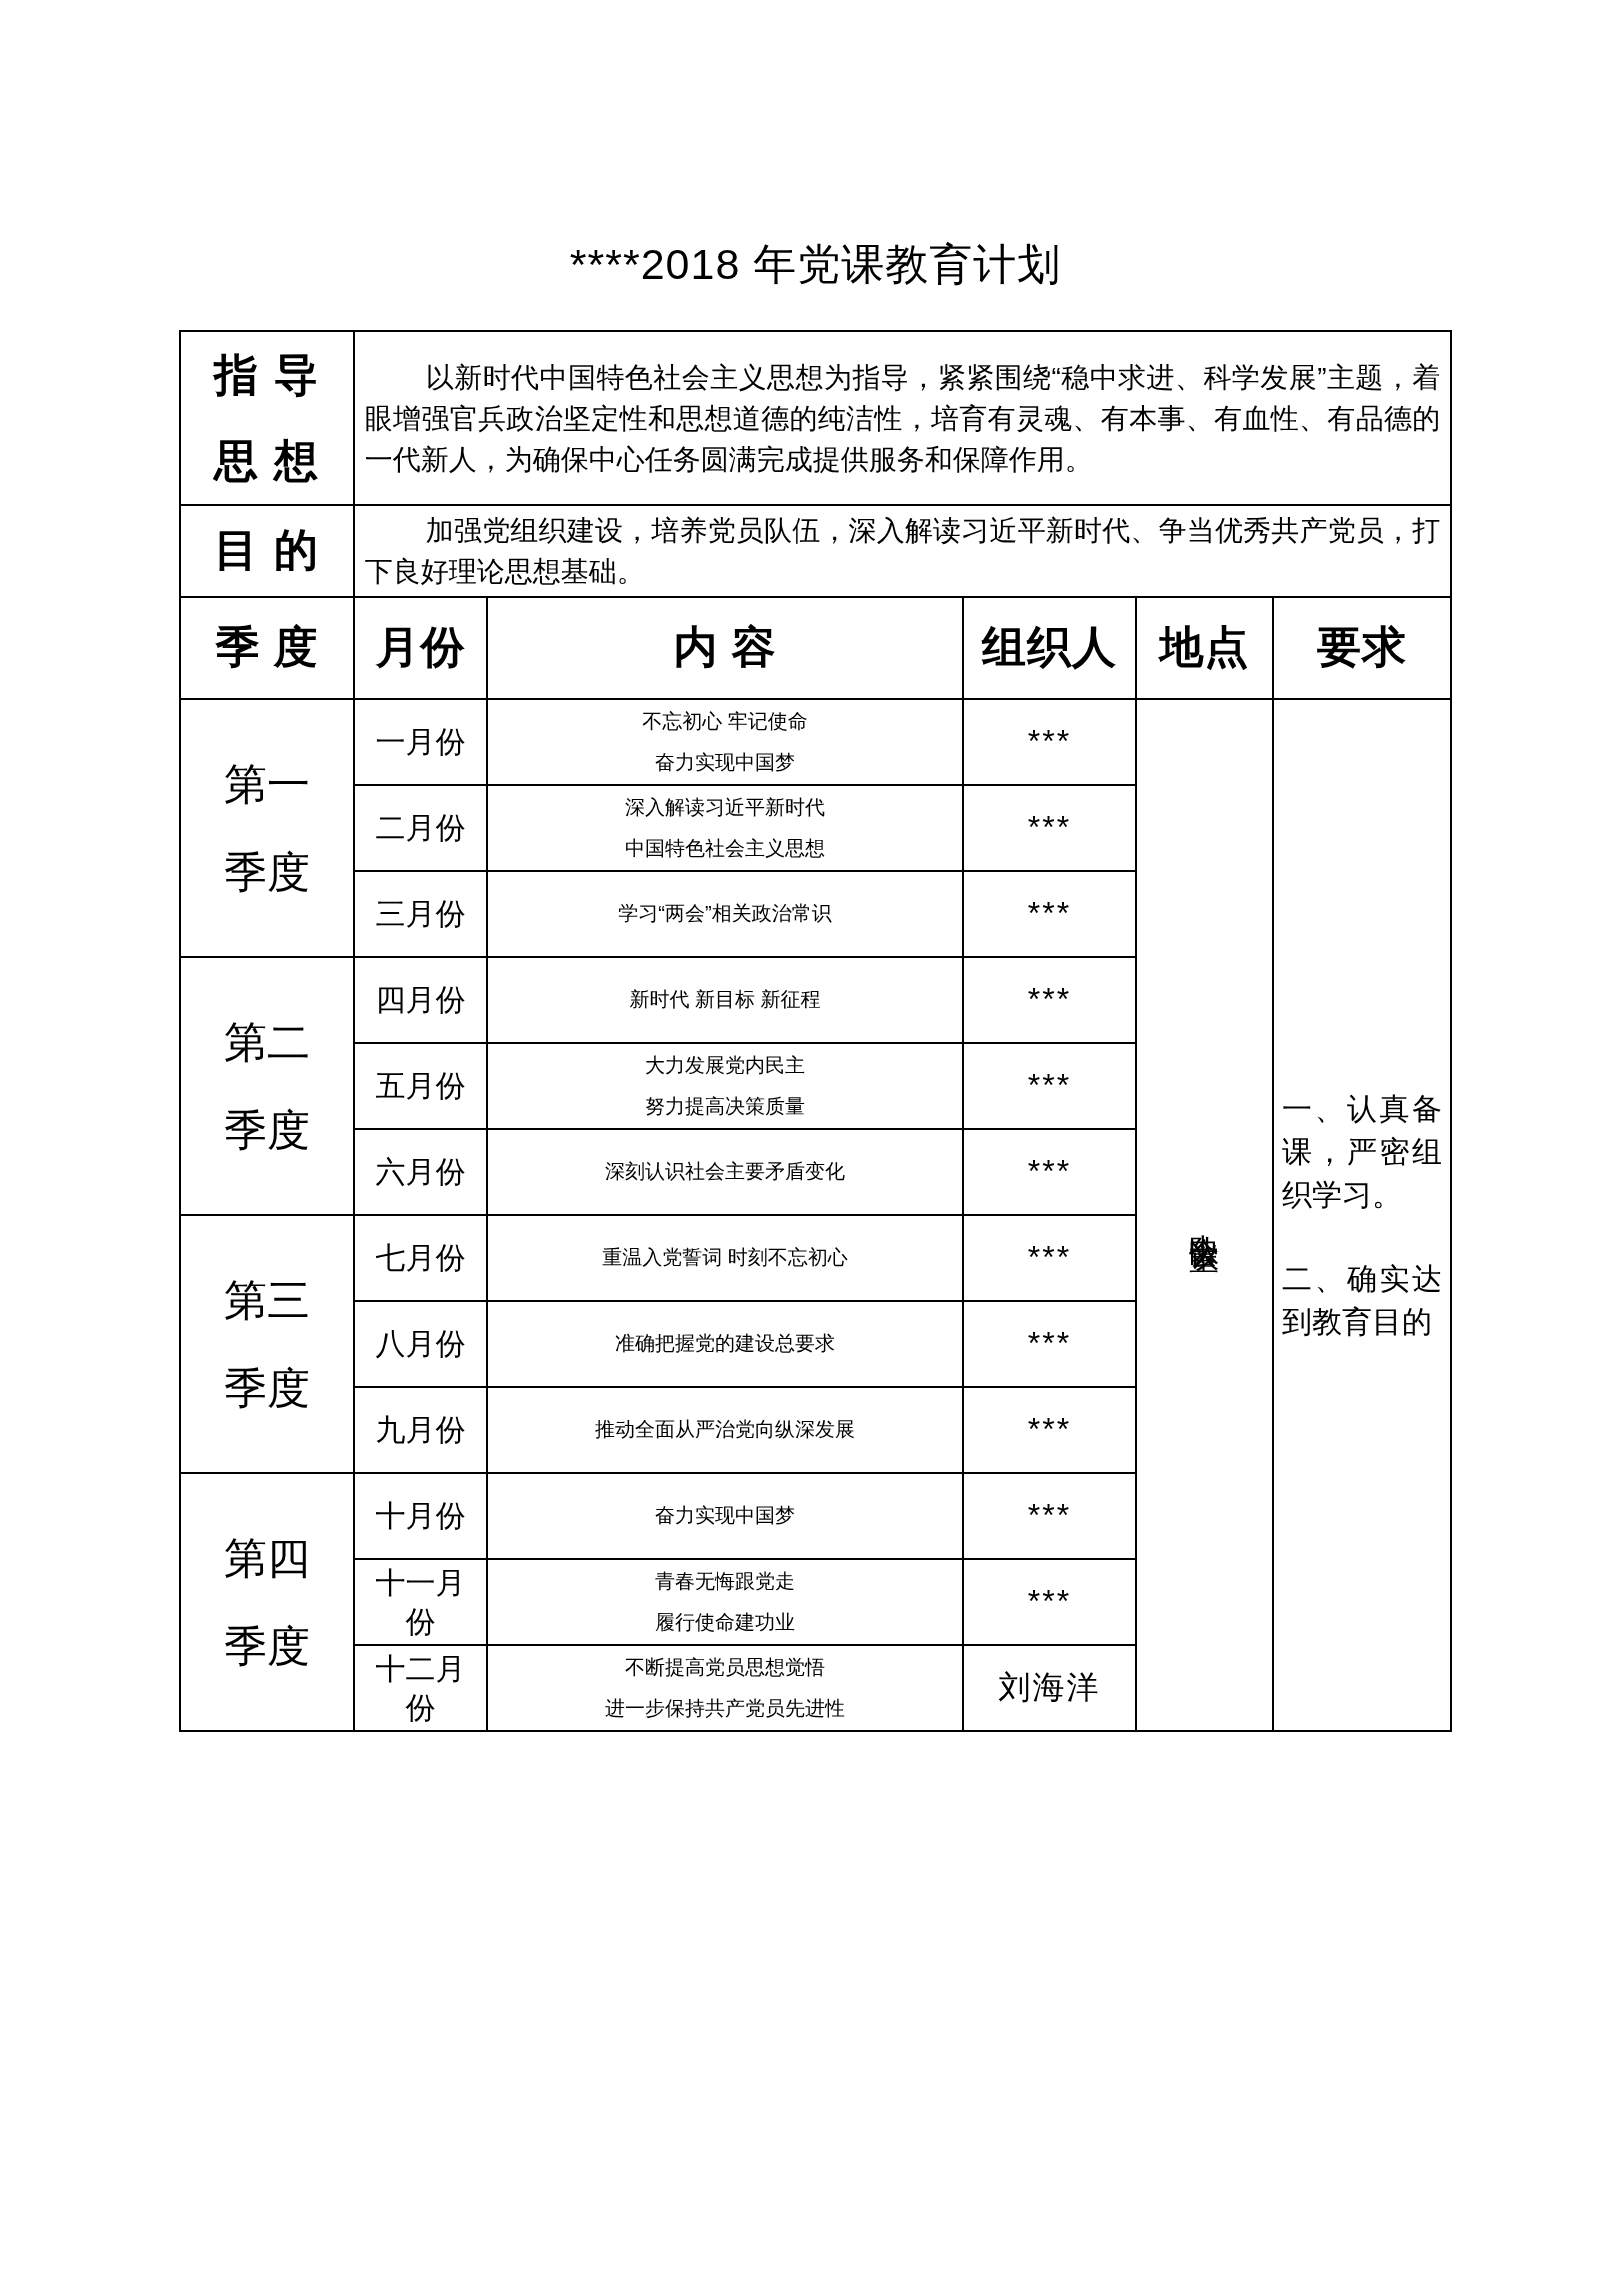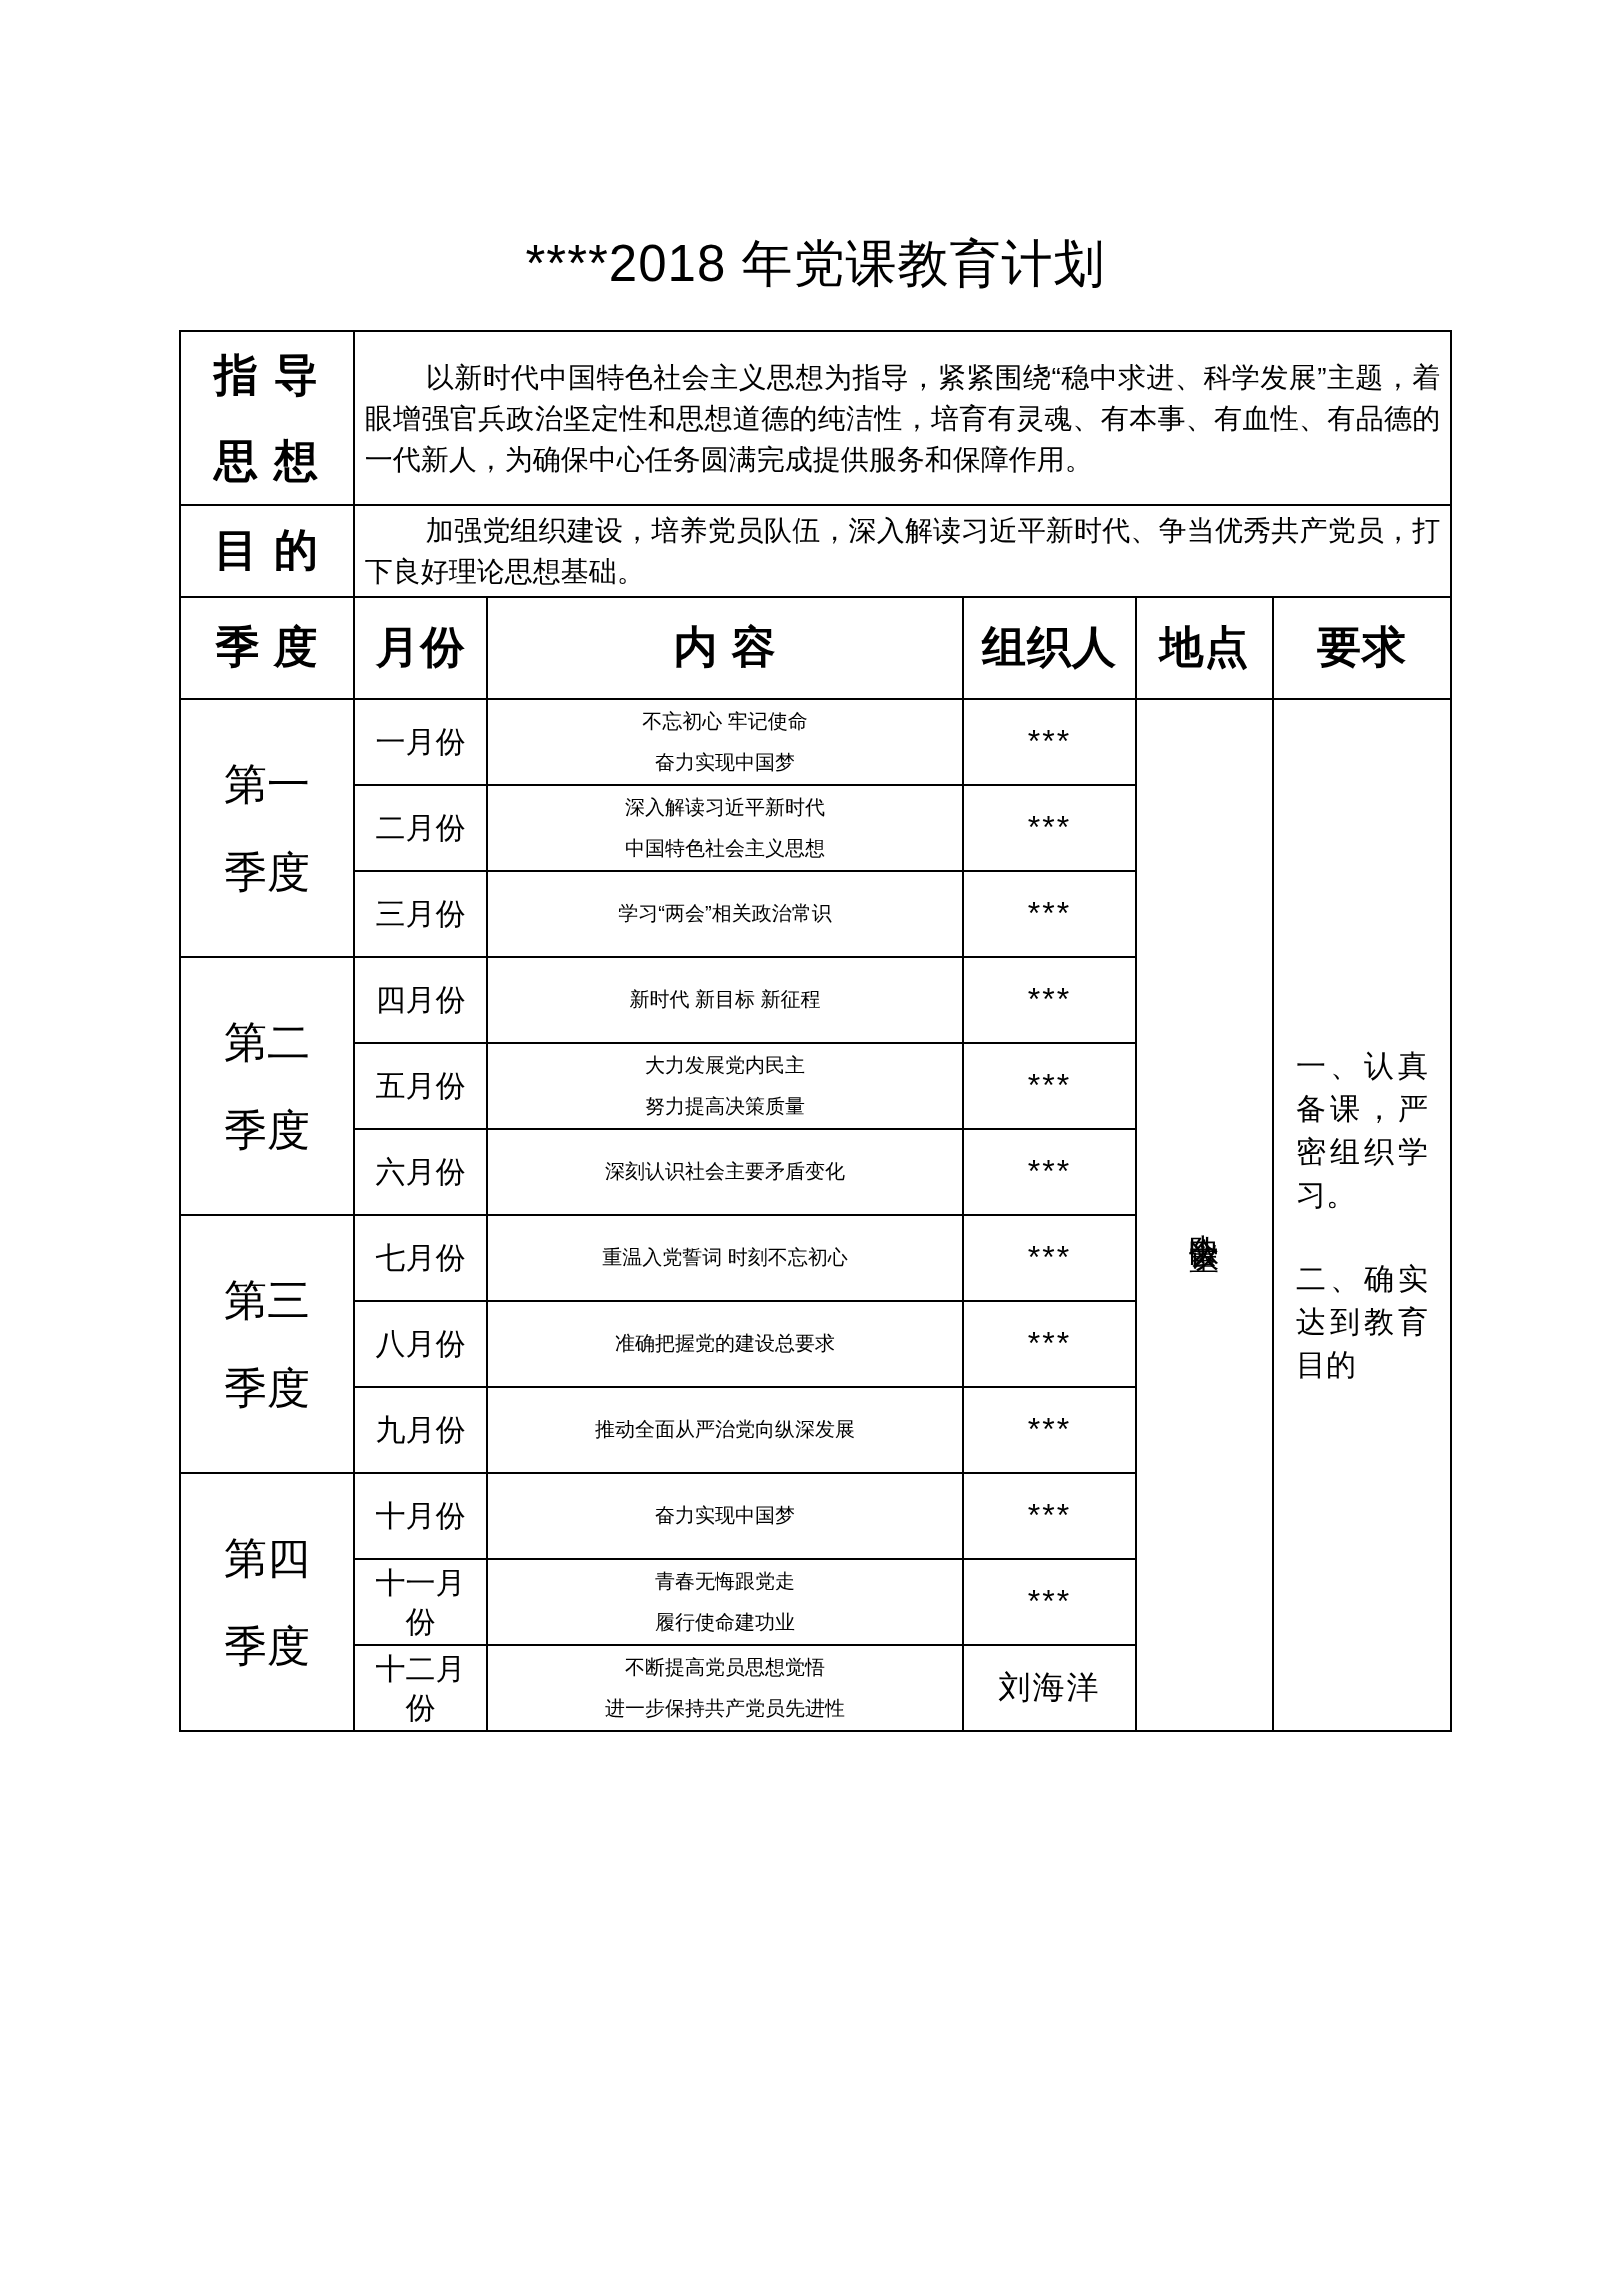--- a/index.html
+++ b/index.html
@@ -8,21 +8,21 @@
     width: 1621px; height: 2293px;
     font-family: "Liberation Sans", sans-serif;
     color: #000;
     position: relative;
   }
   .page { position: relative; width: 1621px; height: 2293px; background: #fff; overflow: hidden; }
 
   .doc-title {
     position: absolute; left: 179px; width: 1273px;
     text-align: center;
-    font-size: 51px; font-weight: 400; line-height: 76px;
+    font-size: 43px; font-weight: 400; line-height: 76px;
     letter-spacing: 1px;
     white-space: nowrap;
   }
   .title-party  { top: 226px; }
   .title-league { top: 1913px; }
 
   table.plan {
     position: absolute; left: 179px; top: 330px;
     width: 1273px;
     border-collapse: collapse;
@@ -66,21 +66,21 @@
 
   .loc-cell .vert-text {
     display: inline-block;
     writing-mode: vertical-rl;
     text-orientation: upright;
     font-size: 30px;
     letter-spacing: 2px;
     line-height: 1.1;
   }
 
-  .req-cell { text-align: left; padding: 0 22px; }
+  .req-cell { text-align: left; padding: 0 8px; }
   .req-cell p {
     font-size: 30px; line-height: 43px;
     text-align: justify;
   }
   .req-cell p.req-first { margin-bottom: 41px; }
 </style>
 </head>
 <body>
 
 <div class="page">

